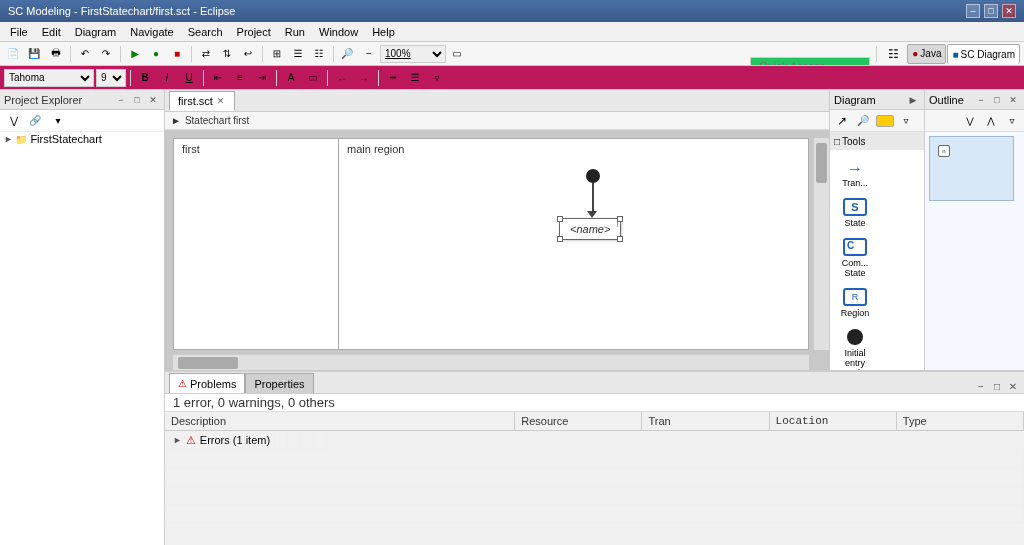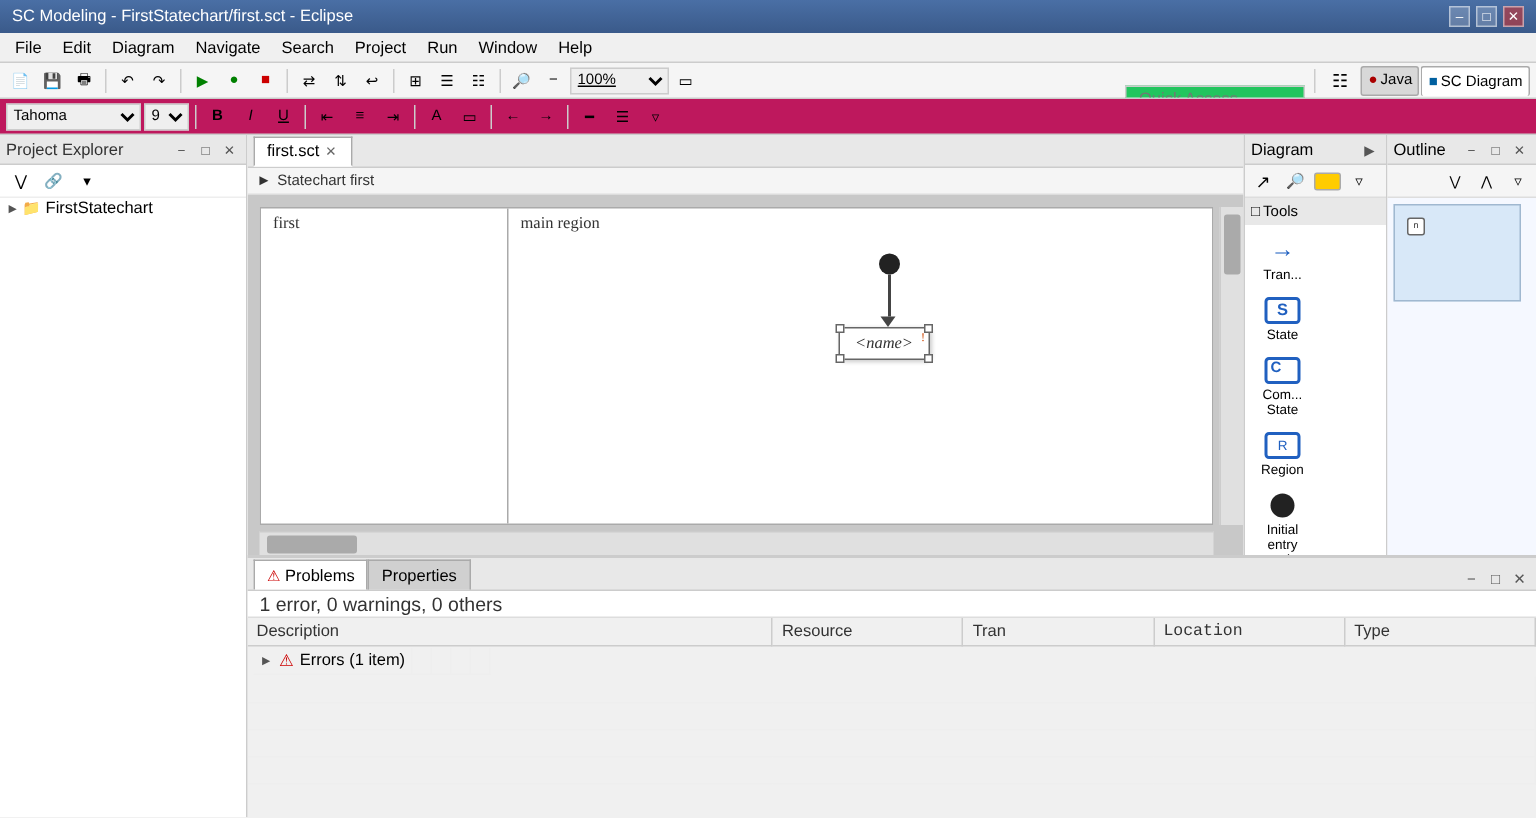--- a/index.html
+++ b/index.html
@@ -162,21 +162,20 @@
       background: #c8c8c8;
       position: relative;
       overflow: hidden;
     }
     .diagram-area {
       position: absolute;
       top: 8px; left: 8px; right: 20px; bottom: 20px;
       background: white;
       border: 1px solid #aaa;
       display: flex;
-      font-family: Liberation Serif, serif;
     }
     .region-first {
       width: 165px;
       border-right: 1px solid #aaa;
       position: relative;
     }
     .region-label {
       position: absolute;
       top: 4px;
       left: 8px;

